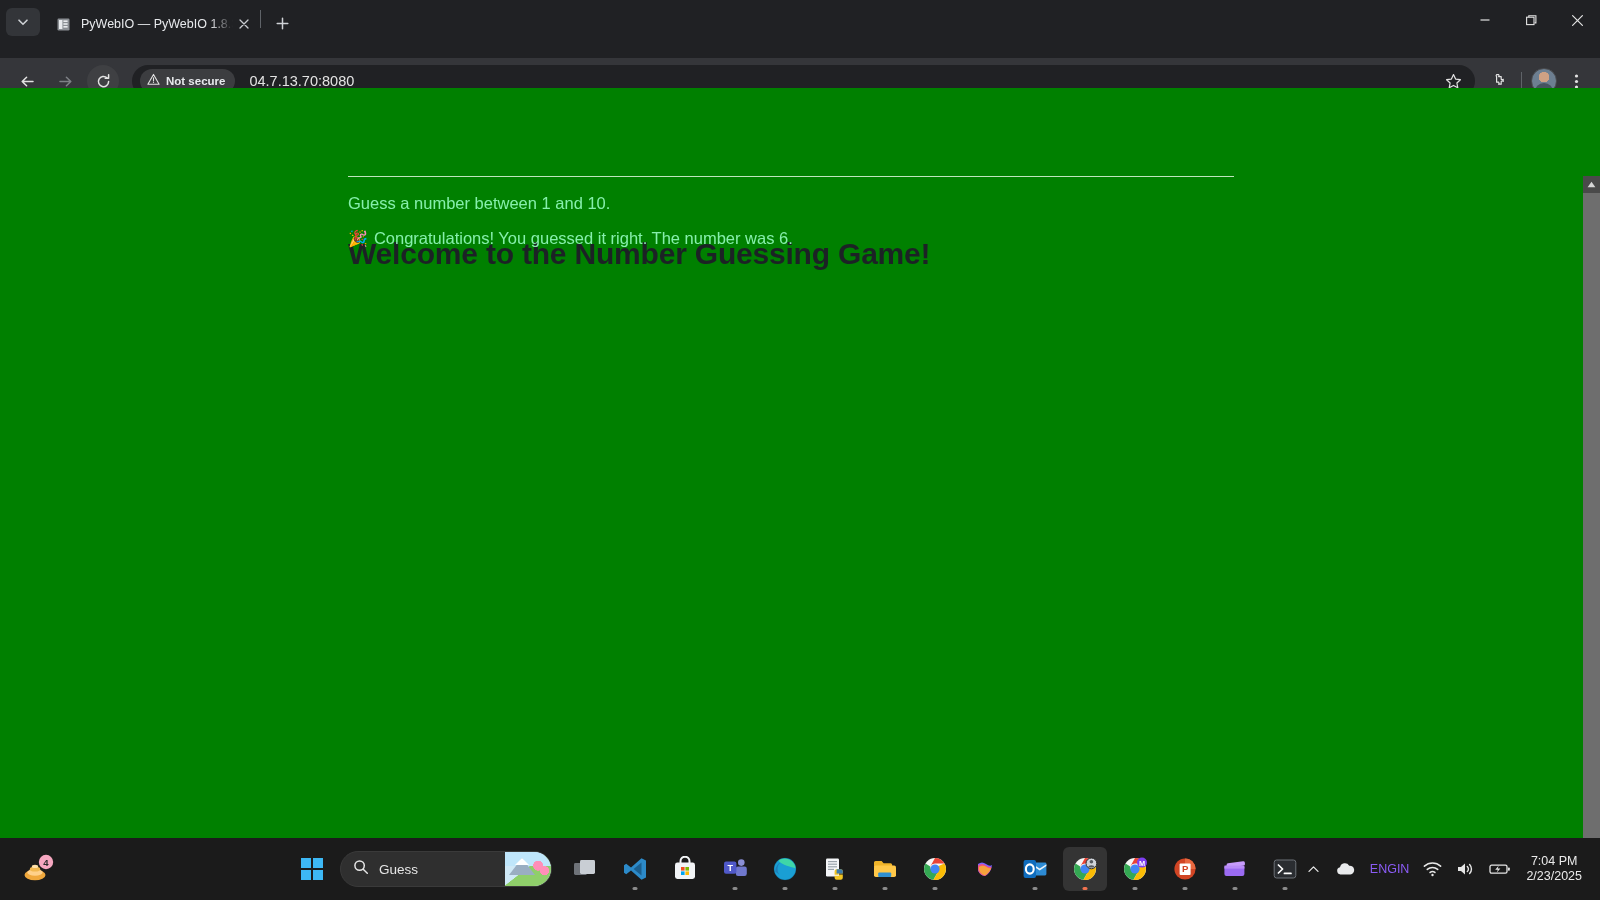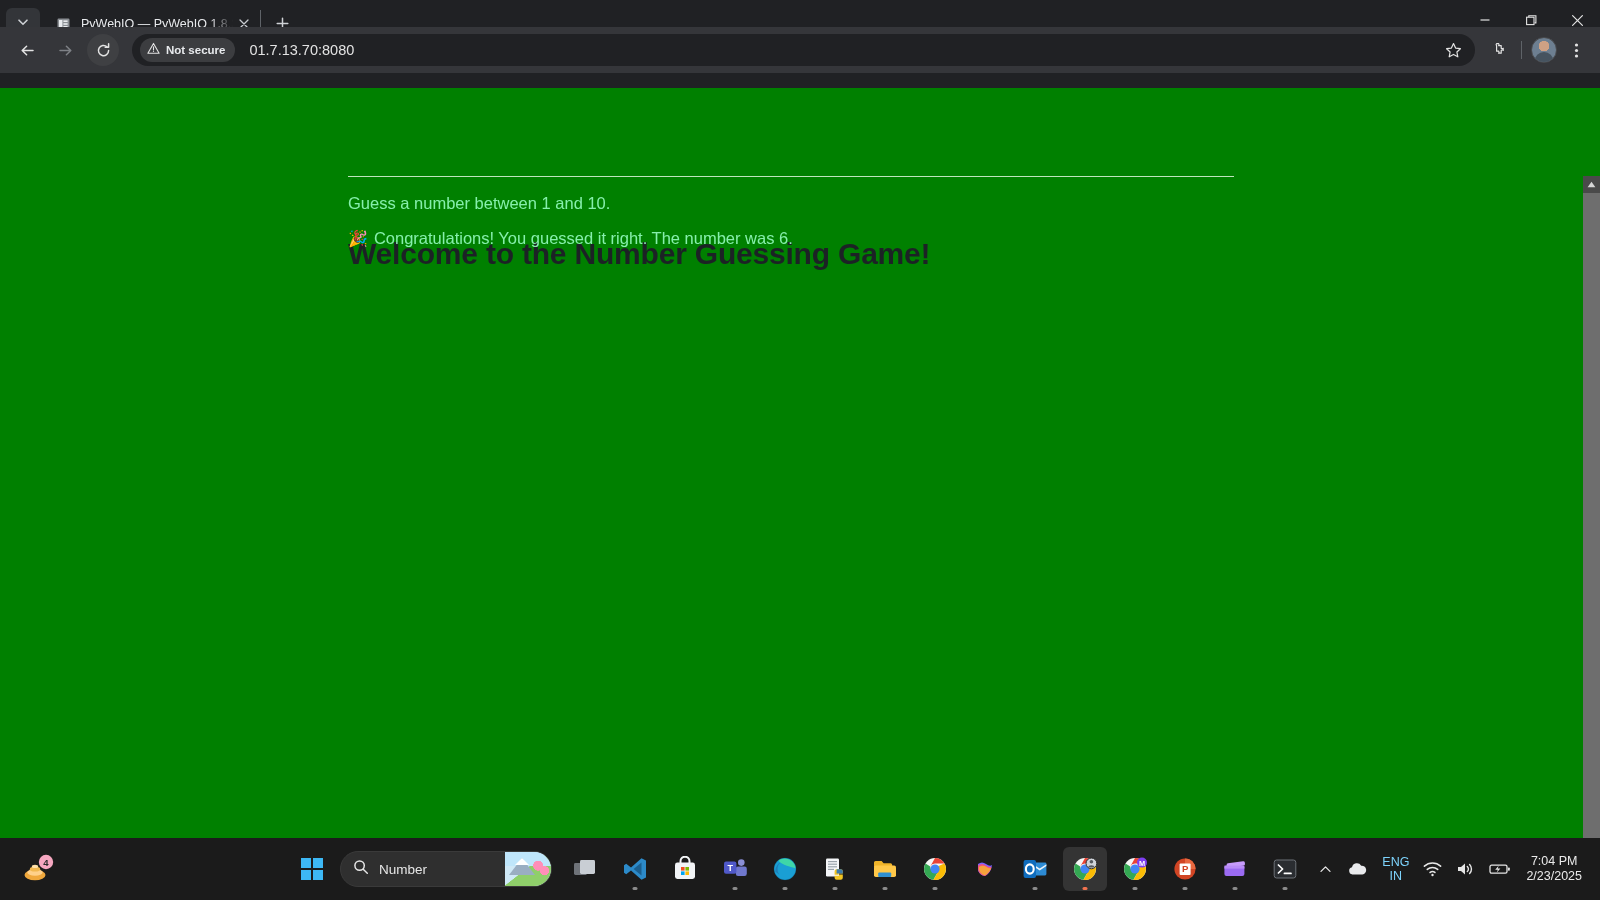--- a/index.html
+++ b/index.html
@@ -56,21 +56,21 @@
     display: flex; align-items: center; justify-content: center; cursor: pointer; flex:0 0 auto;
   }
 
   .wincontrols { margin-left: auto; display: flex; height: 42px; align-items: flex-start; }
   .wincontrols .wc {
     width: 46px; height: 40px; display: flex; align-items: center; justify-content: center; cursor: pointer;
   }
 
   
   .toolbar {
-    position: absolute; left: 0; top: 27px; width: 1600px; height: 46px;
+    position: absolute; left: 0; top: 58px; width: 1600px; height: 46px;
     background: #35363a; display: flex; align-items: center; padding: 0 8px;
   }
   .navbtn {
     width: 32px; height: 32px; border-radius: 50%; margin: 0 3px;
     display: flex; align-items: center; justify-content: center; cursor: pointer; flex:0 0 auto;
   }
   .navbtn.reload { background: #3f4043; }
   .omnibox {
     flex: 1 1 auto; height: 32px; margin: 0 8px 0 10px;
     background: #202124; border-radius: 16px;
@@ -168,21 +168,21 @@
   .tbapp.active { background: #343434; }
   .tbapp .dot {
     position: absolute; bottom: 1px; left: 50%; transform: translateX(-50%);
     width: 5px; height: 3px; border-radius: 2px; background: #8a8a8a;
   }
   .tbapp.active .dot { width: 16px; background: #f0724f; }
   .tbapp.running .dot { width: 5px; }
 
   .tray { position: absolute; right: 8px; top: 0; height: 62px; display: flex; align-items: center; }
   .tray-item { padding: 0 7px; height: 44px; display: flex; align-items: center; justify-content: center; cursor: pointer; }
-  .lang { display: flex; flex-direction: column; align-items: center; line-height: 1.15; color: #7dd3fc; font-size: 12.5px; }
+  .lang { display: flex; align-items: center; line-height: 1.15; color: #8b5cf6; font-size: 12.5px; }
   .clock { display: flex; flex-direction: column; align-items: center; line-height: 1.2; color: #eaeaea; font-size: 12.5px; padding: 0 10px 0 8px; cursor: pointer; }
 </style>
 </head>
 <body>
 
 <div id="browser">
 
   <div class="tabstrip">
 
     <div class="tablist-btn">
@@ -261,21 +261,21 @@
       <div class="notsecure">
         <span>
           <svg width="13" height="13" viewBox="0 0 13 13">
             <path d="M6.5 1.4 L12.1 11.2 H0.9 Z" fill="none" stroke="#e3e3e3" stroke-width="1.1" stroke-linejoin="round"></path>
             <path d="M6.5 4.9 V7.9" stroke="#e3e3e3" stroke-width="1.1" stroke-linecap="round"></path>
             <circle cx="6.5" cy="9.5" r="0.62" fill="#e3e3e3"></circle>
           </svg>
         </span>
         <span class="lbl">Not secure</span>
       </div>
-      <span class="urltext">01.7.13.70:8080</span>
+      <span class="urltext">04.7.13.70:8080</span>
 
       <div class="omni-right">
         <div class="tbicon">
           <svg width="17" height="17" viewBox="0 0 17 17">
               <path d="M8.5 1.6 L10.6 6.1 L15.4 6.7 L11.9 10 L12.8 14.8 L8.5 12.4 L4.2 14.8 L5.1 10 L1.6 6.7 L6.4 6.1 Z" fill="none" stroke="#e3e3e3" stroke-width="1.2" stroke-linejoin="round"></path>
             </svg>
         </div>
       </div>
     </div>
 
@@ -343,21 +343,21 @@
       </svg>
     </div>
 
     <div class="searchbox">
       <span>
         <svg width="16" height="16" viewBox="0 0 16 16">
             <circle cx="6.6" cy="6.6" r="4.7" fill="none" stroke="#e6e6e6" stroke-width="1.5"></circle>
             <path d="M10.2 10.2 L14.3 14.3" stroke="#e6e6e6" stroke-width="1.5" stroke-linecap="round"></path>
           </svg>
       </span>
-      <span class="sl">Number</span>
+      <span class="sl">Guess</span>
       <span class="search-img"></span>
     </div>
 
     <div class="tbapp">
       <svg width="26" height="26" viewBox="0 0 26 26">
         <rect x="2" y="7" width="13" height="12" rx="1.4" fill="#6f7379"></rect>
         <rect x="8" y="4" width="15" height="14" rx="1.4" fill="#c9ced4"></rect>
       </svg>
     </div>
 

